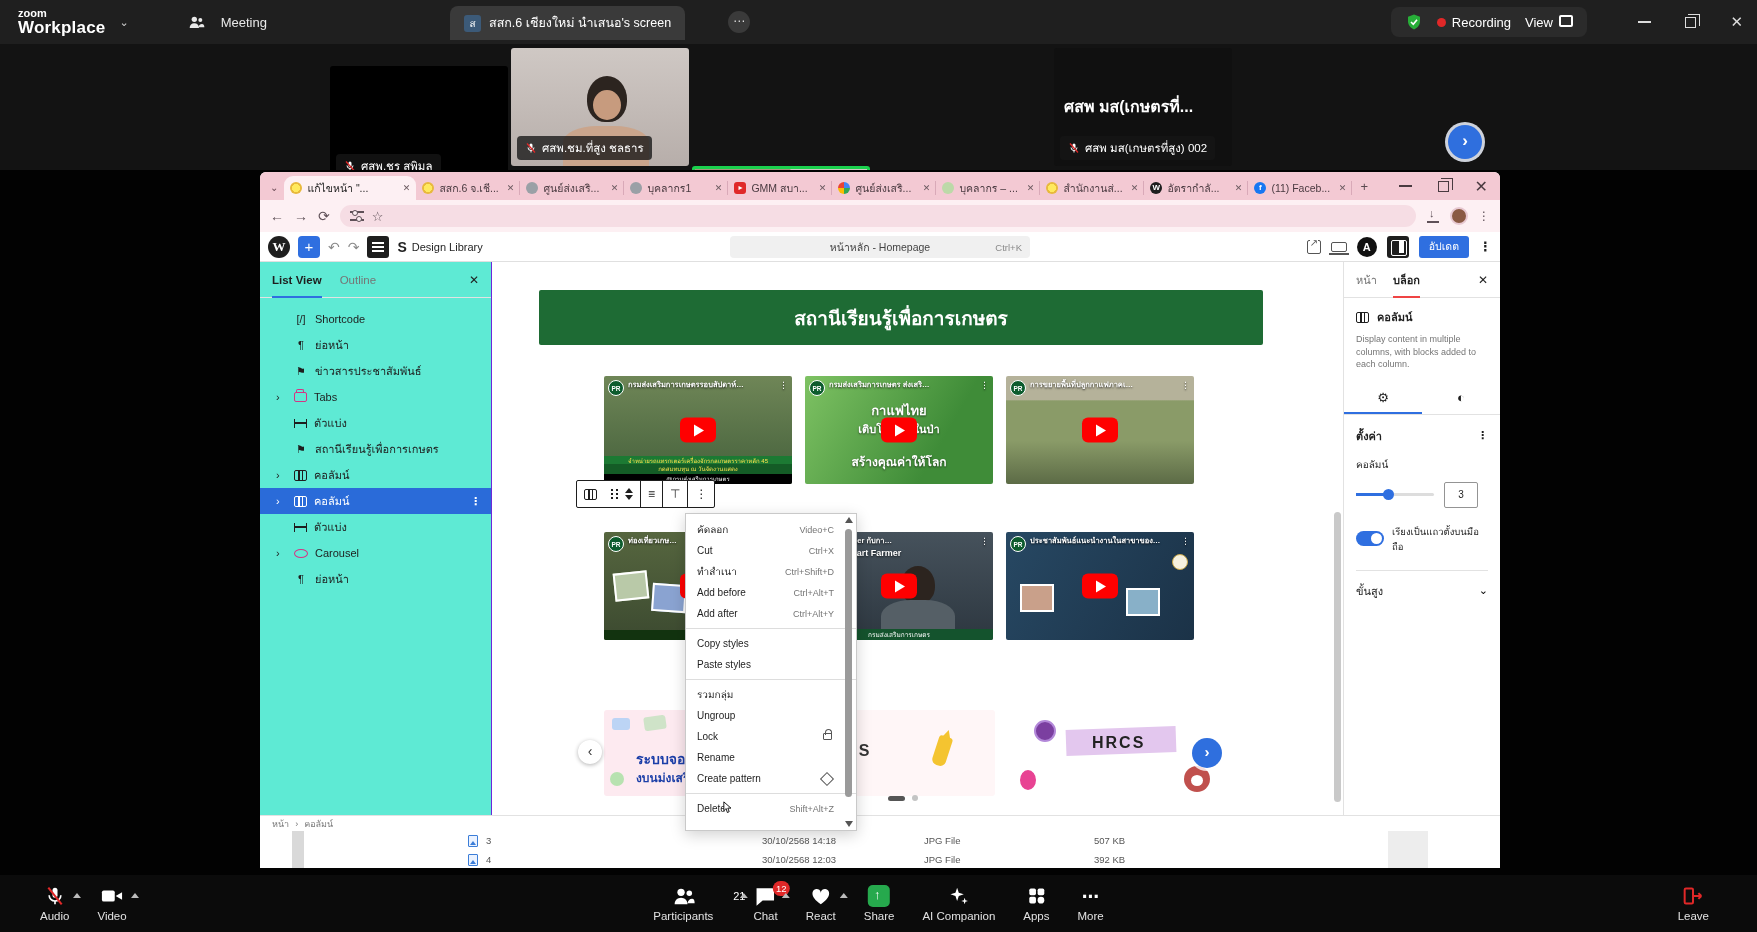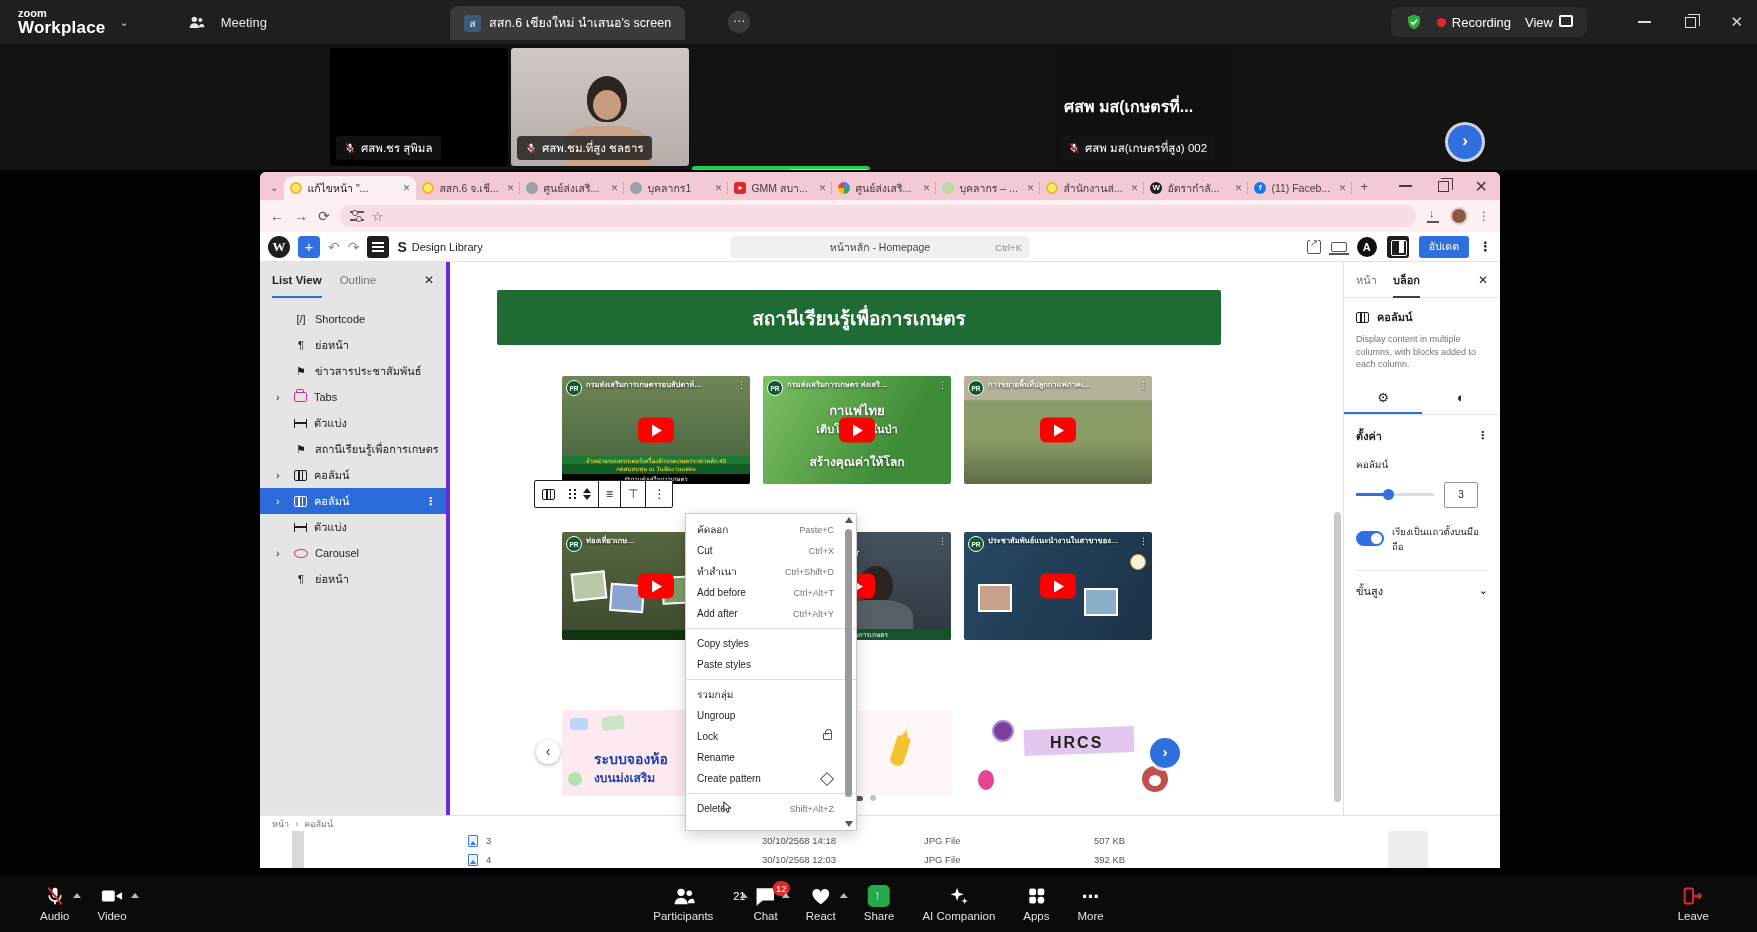--- a/index.html
+++ b/index.html
@@ -123,21 +123,21 @@
   .sbtoggle { width:22px; height:22px; border-radius:3px; background:#1e1e1e; position:relative; }
   .sbtoggle:before { content:""; position:absolute; left:4px; top:4px; width:14px; height:14px; border:1.5px solid #fff; border-radius:2px; }
   .sbtoggle:after { content:""; position:absolute; right:5px; top:5px; width:5px; height:12px; background:#fff; }
   .updbtn { height:22px; background:#2f6fe0; color:#fff; border:none; border-radius:3px; font-size:10.5px; padding:0 10px;
     font-family:Liberation Mono, monospace; }
   .bdots { color:#1e1e1e; font-size:13px; font-weight:bold; }
 
   
   .wpbody { position:absolute; left:0; top:90px; width:1240px; height:553px; display:flex; }
 
-  .lpanel { width:190px; background:#e5e5e5; border-right:4px solid #6d28d9; }
+  .lpanel { width:232px; background:#5eead4; border-right:1px solid #6d28d9; }
   .lp-head { height:36px; border-bottom:1px solid #e2e2e2; display:flex; align-items:center; padding:0 12px; gap:18px; }
   .lp-tab { font-size:11.5px; color:#757575; height:36px; line-height:36px; }
   .lp-tab.on { color:#1e1e1e; font-weight:bold; border-bottom:2px solid #2f6fe0; }
   .lp-x { margin-left:auto; font-size:12px; color:#1e1e1e; }
   .lp-list { padding-top:8px; }
   .lp-item { height:26px; display:flex; align-items:center; gap:7px; padding-left:34px; font-size:11px; color:#1e1e1e; position:relative; }
   .lp-item.haschev { padding-left:16px; }
   .lp-item .chev { font-size:11px; width:11px; color:#1e1e1e; }
   .lp-item.sel { background:#2a6bd9; color:#fff; }
   .lp-item.sel .chev { color:#fff; }
@@ -223,21 +223,21 @@
   .cm-dn { position:absolute; left:2px; bottom:0; border-left:4px solid transparent; border-right:4px solid transparent; border-top:6px solid #555; }
   .cm-thumb { position:absolute; left:2px; top:12px; bottom:30px; width:7px; background:#9a9a9a; border-radius:4px; }
   .locki { width:9px; height:7px; border:1.5px solid #555; border-radius:1px; position:relative; margin-right:2px; }
   .locki:before { content:""; position:absolute; left:1px; top:-5px; width:5px; height:5px; border:1.5px solid #555; border-bottom:none; border-radius:4px 4px 0 0; }
   .patti { width:10px; height:10px; border:1.5px solid #555; transform:rotate(45deg); margin-right:2px; }
   .handcur { position:absolute; left:34px; bottom:2px; width:13px; height:16px; z-index:5; }
 
   .rpanel { width:157px; background:#fff; border-left:1px solid #e2e2e2; font-size:11px; }
   .rp-head { height:36px; border-bottom:1px solid #e2e2e2; display:flex; align-items:center; gap:16px; padding:0 12px; }
   .rp-tab { color:#757575; height:36px; line-height:36px; font-size:11px; }
-  .rp-tab.on { color:#1e1e1e; font-weight:bold; border-bottom:2px solid #404040; }
+  .rp-tab.on { color:#1e1e1e; font-weight:bold; border-bottom:2px solid #ef4444; }
   .rp-x { margin-left:auto; color:#1e1e1e; font-size:12px; }
   .rp-block { padding:10px 12px 8px; }
   .rp-brow { display:flex; align-items:center; gap:8px; }
   .rp-bname { font-weight:bold; font-size:11px; color:#1e1e1e; }
   .rp-desc { margin-top:7px; font-size:9px; color:#757575; line-height:1.4; }
   .rp-icontabs { display:flex; border-bottom:1px solid #e2e2e2; margin-top:4px; }
   .rp-it { flex:1; text-align:center; padding:7px 0; font-size:13px; color:#1e1e1e; }
   .rp-it.on { border-bottom:2px solid #2f6fe0; }
   .rp-sec { padding:12px; }
   .rp-srow { display:flex; align-items:center; }
@@ -321,21 +321,21 @@
       <span><span>View</span><span class="viewgrid"></span></span>
     </div>
     <div class="winctl ztopctl">
       <span class="wmin"></span>
       <span class="wrest"></span>
       <span class="wclose">✕</span>
     </div>
   </div>
 
   <div class="strip">
-    <div class="tile" style="left:330px; background:#000;">
+    <div class="tile" style="left:330px; background:#000;margin-top:18px;">
       <div class="nametag">
         <svg class="micoff" viewBox="0 0 24 24">
             <rect x="9" y="3" width="6" height="11" rx="3" fill="#fff"></rect>
             <path d="M6 11a6 6 0 0 0 12 0" stroke="#fff" stroke-width="2" fill="none"></path>
             <line x1="12" y1="17" x2="12" y2="21" stroke="#fff" stroke-width="2"></line>
             <line x1="4" y1="3" x2="20" y2="21" stroke="#e02828" stroke-width="2.5"></line>
           </svg>
         <span>ศสพ.ชร สุพิมล</span>
       </div>
     </div>
@@ -712,21 +712,21 @@
               <span class="rp-advlbl">ขั้นสูง</span>
               <span>⌄</span>
             </div>
           </div>
         </div>
       </div>
 
       <div class="ctxmenu">
         <div class="cm-item">
             <span class="cl">คัดลอก</span>
-            <span class="cs">Paste+C</span>
+            <span class="cs">Video+C</span>
           </div>
         <div class="cm-item">
             <span class="cl">Cut</span>
             <span class="cs">Ctrl+X</span>
           </div>
         <div class="cm-item">
             <span class="cl">ทำสำเนา</span>
             <span class="cs">Ctrl+Shift+D</span>
           </div>
         <div class="cm-item">

